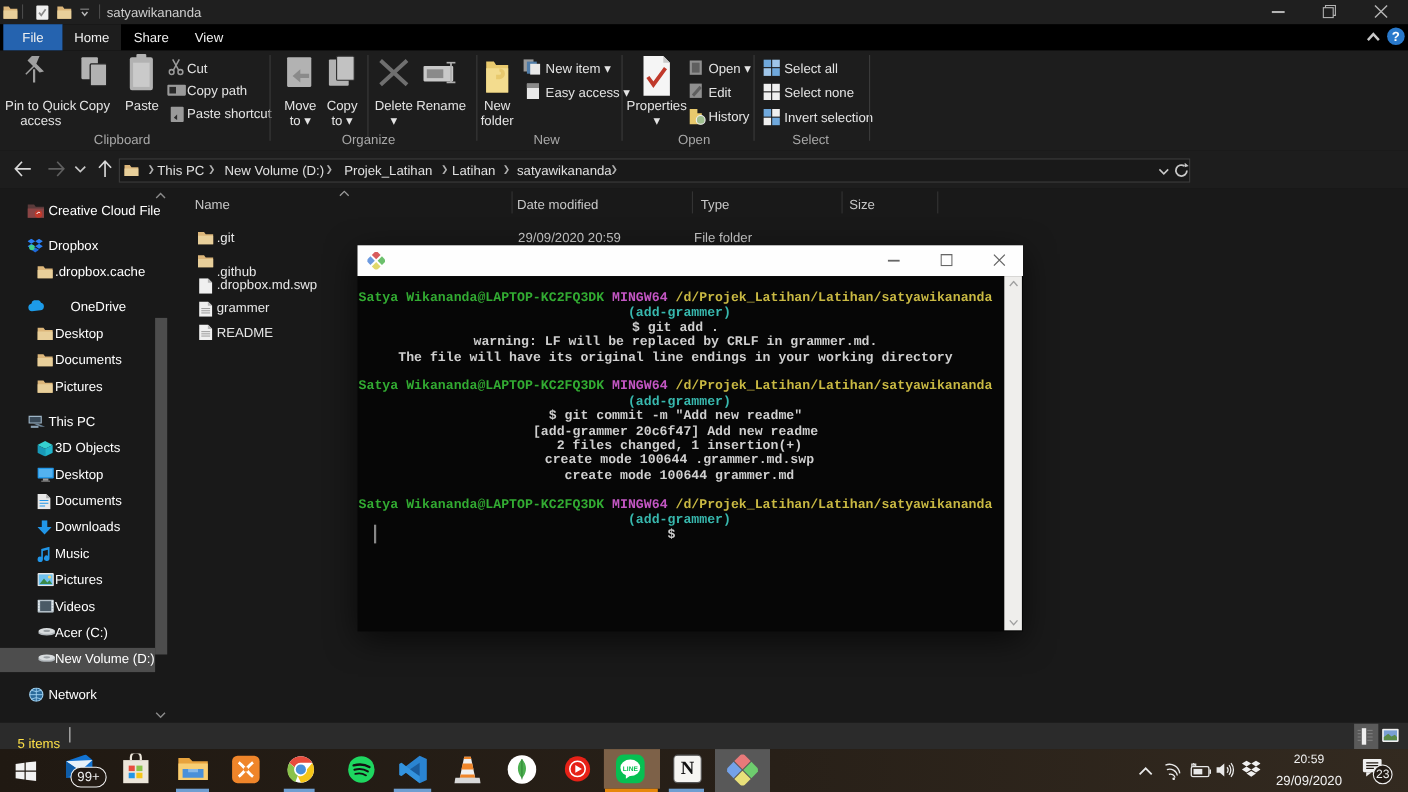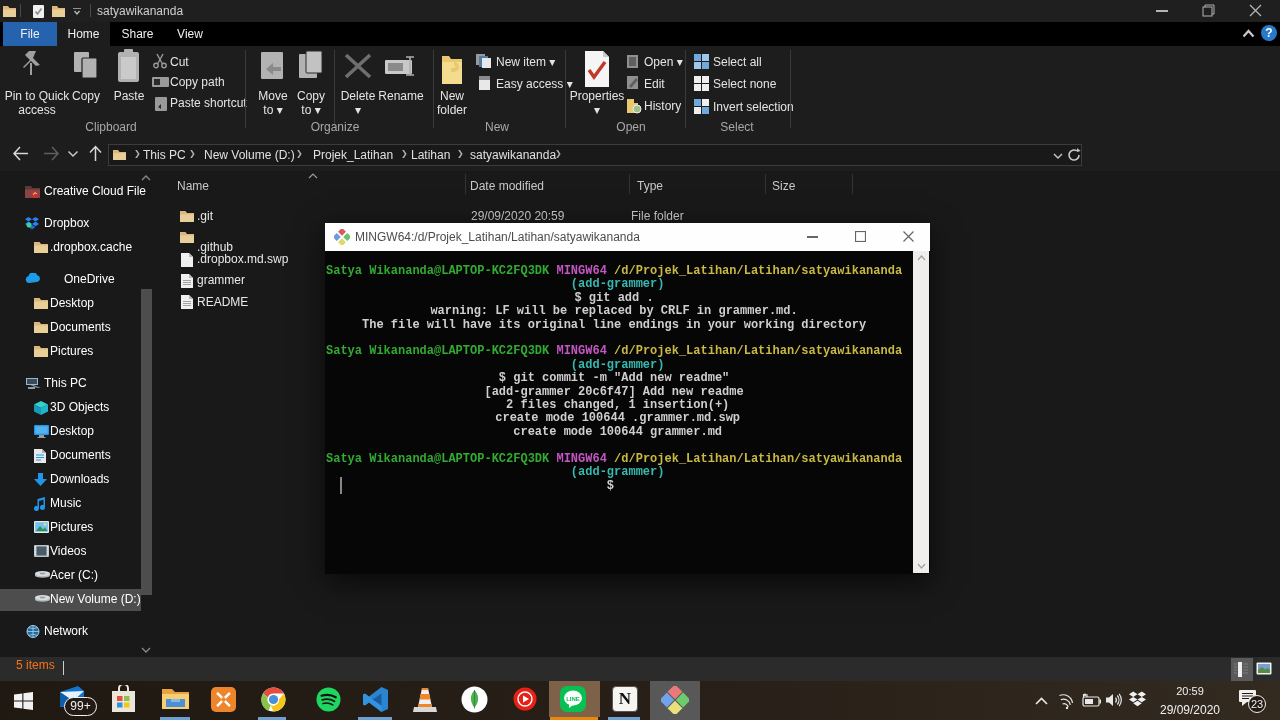--- a/index.html
+++ b/index.html
@@ -456,21 +456,20 @@
   <div id="term">
     <div id="term-title">
       <svg class="abs" style="left:9px;top:6px;" width="16" height="16" viewBox="0 0 16 16">
           <g transform="rotate(45 8 8)">
             <rect x="1.5" y="1.5" width="5.6" height="5.6" fill="#d85c5c"></rect>
             <rect x="8.9" y="1.5" width="5.6" height="5.6" fill="#6cc06c"></rect>
             <rect x="1.5" y="8.9" width="5.6" height="5.6" fill="#6c9ae0"></rect>
             <rect x="8.9" y="8.9" width="5.6" height="5.6" fill="#e0d86c"></rect>
           </g>
         </svg>
-      <div class="abs" style="left:30px;top:7px;color:#4c4c4c;font-size:12px;">MINGW64:/d/Projek_Latihan/Latihan/satyawikananda</div>
       <svg class="abs" style="left:482px;top:13px;" width="11" height="2" viewBox="0 0 11 2">
           <rect width="11" height="2" fill="#666"></rect>
         </svg>
       <svg class="abs" style="left:530px;top:8px;" width="11" height="11" viewBox="0 0 11 11">
           <rect x="0.5" y="0.5" width="10" height="10" stroke="#666" fill="none" stroke-width="1.2"></rect>
         </svg>
       <svg class="abs" style="left:578px;top:8px;" width="11" height="11" viewBox="0 0 11 11">
           <path d="M0.5 0.5 L10.5 10.5 M10.5 0.5 L0.5 10.5" stroke="#666" stroke-width="1.2"></path>
         </svg>
     </div>
@@ -498,21 +497,21 @@
             <path d="M1 5 L4.5 1 L8 5" stroke="#a0a0a0" stroke-width="1.2" fill="none"></path>
           </svg>
         <svg class="abs" style="left:4px;top:312px;" width="9" height="6" viewBox="0 0 9 6">
             <path d="M1 1 L4.5 5 L8 1" stroke="#a0a0a0" stroke-width="1.2" fill="none"></path>
           </svg>
       </div>
     </div>
   </div>
 
   <div id="status">
-    <div style="position:absolute;left:16px;top:1px;color:#f97316;">5 items</div>
+    <div style="position:absolute;left:16px;top:12px;color:#fde047;">5 items</div>
     <div style="position:absolute;left:63px;top:4px;width:1px;height:14px;background:rgba(207,207,207,0.996);"></div>
     <div class="abs" style="left:1231px;top:1px;width:22px;height:23px;background:rgba(90,90,90,0.996);"></div>
     <svg class="abs" style="left:1234px;top:4px;" width="14" height="17" viewBox="0 0 14 17">
         <rect x="4" y="1" width="4" height="15" fill="#f0f0f0"></rect>
         <g stroke="#888" stroke-width="0.8">
           <path d="M0 3 L3 3 M0 6 L3 6 M0 9 L3 9 M0 12 L3 12 M9 3 L14 3 M9 6 L14 6 M9 9 L14 9 M9 12 L14 12"></path>
         </g>
       </svg>
     <svg class="abs" style="left:1256px;top:5px;" width="16" height="14" viewBox="0 0 16 14">
         <rect x="0.5" y="0.5" width="15" height="12" rx="1" fill="#f0f0f0"></rect>

